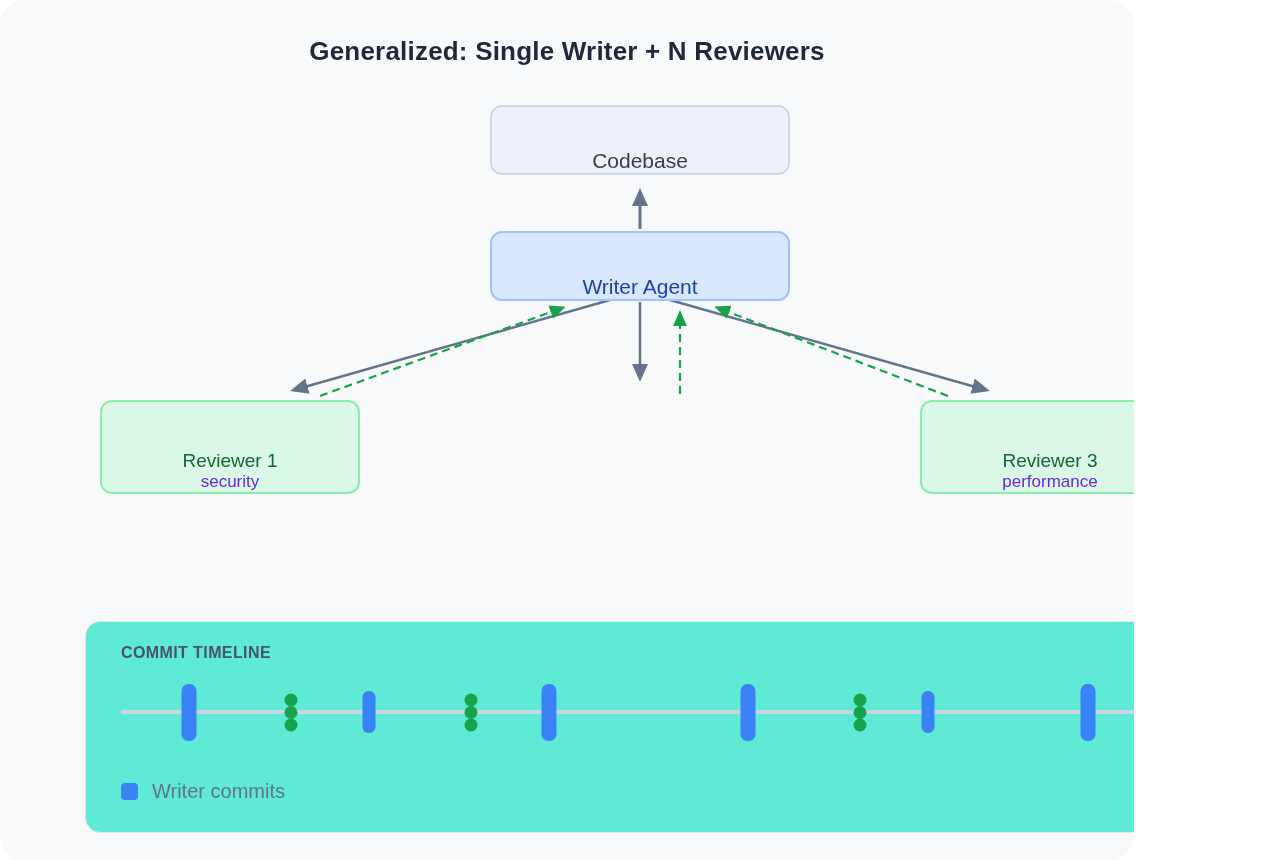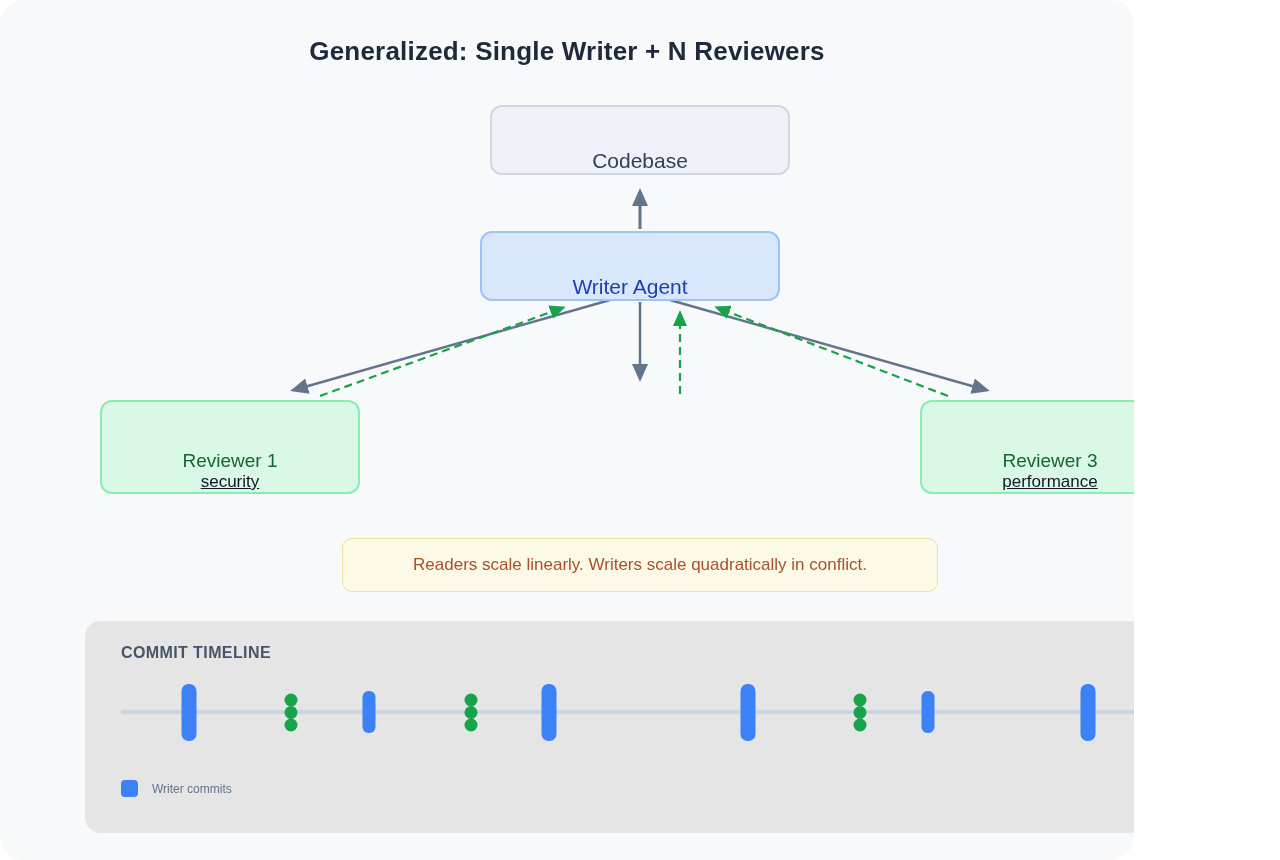--- a/index.html
+++ b/index.html
@@ -16,53 +16,53 @@
   .node{
     position:absolute;box-sizing:border-box;border-radius:12px;
     display:flex;flex-direction:column;align-items:center;justify-content:flex-end;
   }
   .node-codebase{
     left:490px;top:105px;width:300px;height:70px;
     background:#eef2f8;border:2px solid #ccd8e4;
   }
   .node-codebase .node-label{font-size:21px;font-weight:500;color:#334155;}
   .node-writer{
-    left:480px;top:231px;width:300px;height:70px;
+    left:490px;top:231px;width:300px;height:70px;
     background:#d9e7fc;border:2px solid #9cc3fb;
   }
   .node-writer .node-label{font-size:21px;font-weight:500;color:#1e40af;}
   .node-reviewer{
     top:400px;width:260px;height:94px;
     background:#d9f8e5;border:2px solid #89eead;
   }
   .node-reviewer .node-label{font-size:19px;font-weight:500;color:#166534;}
-  .node-reviewer .node-sublabel{font-size:17px;color:#0f172a;text-decoration:underline;}
+  .node-reviewer .node-sublabel{font-size:17px;color:#6d28d9;}
   .reviewer-1{left:100px;}
   .reviewer-2{left:510px;}
   .reviewer-3{left:920px;}
   .note{
     position:absolute;left:342px;top:538px;width:596px;height:54px;box-sizing:border-box;
     background:#fdf9e7;border:1.5px solid #f1e099;border-radius:10px;
     display:flex;align-items:center;justify-content:center;
     font-size:17px;color:#a8512b;
   }
   .panel{
     position:absolute;left:85px;top:621px;width:1115px;height:212px;box-sizing:border-box;
-    background:#e5e5e5;border:1.5px solid #e2e8f0;border-radius:15px;padding-left:8px;
+    background:#5eead4;border:1.5px solid #e2e8f0;border-radius:15px;padding-left:8px;
   }
   .panel-heading{
     position:absolute;left:35px;top:22px;margin:0;
     font-size:16px;font-weight:700;color:#475569;letter-spacing:0.4px;
   }
   .timeline-svg{position:absolute;left:0;top:45px;}
   .legend{
     position:absolute;left:35px;top:158px;display:flex;align-items:center;gap:46px;
   }
   .legend-item{display:flex;align-items:center;gap:14px;}
-  .legend-label{font-size:12px;color:#64748b;}
+  .legend-label{font-size:20px;color:#64748b;}
   .swatch-commit{width:17px;height:17px;border-radius:4px;background:#3b82f6;display:inline-block;}
   .swatch-go{display:flex;flex-direction:column;align-items:center;}
   .swatch-go i{width:13px;height:13px;border-radius:50%;background:#16a34a;display:block;margin:-1px 0;}
 </style>
 </head>
 <body>
 
 <div class="screen">
 
   <h1 class="page-title">Generalized: Single Writer + N Reviewers</h1>
@@ -97,21 +97,20 @@
     <span class="node-label">Reviewer 1</span>
     <span class="node-sublabel">security</span>
   </div>
 
 
   <div class="node node-reviewer reviewer-3">
     <span class="node-label">Reviewer 3</span>
     <span class="node-sublabel">performance</span>
   </div>
 
-  <div class="note">Readers scale linearly. Writers scale quadratically in conflict.</div>
 
   <div class="panel">
     <h2 class="panel-heading">COMMIT TIMELINE</h2>
 
     <svg class="timeline-svg" width="1115" height="110" viewBox="0 0 1115 110">
         <line x1="35" x2="1075" y1="45" y2="45" stroke="#cbd5e1" stroke-width="4"></line>
         <rect x="95.5" y="17" width="15" height="57" rx="7" fill="#3b82f6"></rect>
         <g>
           <circle cx="205" cy="33" r="6.5" fill="#16a34a"></circle>
           <circle cx="205" cy="45.5" r="6.5" fill="#16a34a"></circle>

